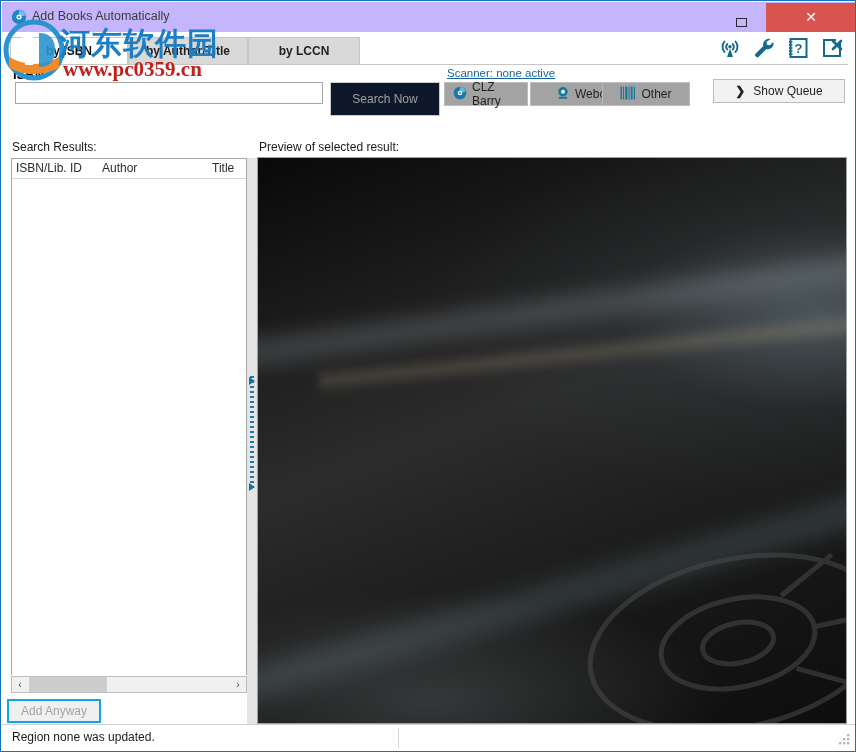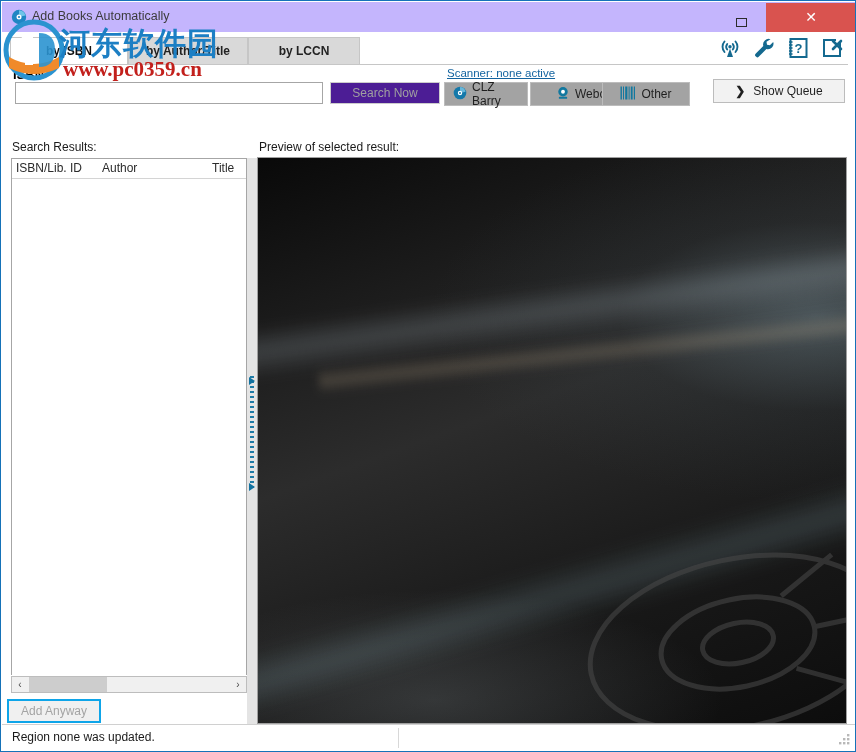--- a/index.html
+++ b/index.html
@@ -153,24 +153,24 @@
     border: 1px solid #a6a6a6;
     background: #ffffff;
     font-family: "Liberation Sans", sans-serif;
     font-size: 12px;
     padding: 0 4px;
     outline: none;
   }
   #search-now {
     position: absolute;
     left: 329px; top: 81px;
-    width: 110px; height: 22px;
+    width: 110px; height: 34px;
     box-sizing: border-box;
     border: 1px solid #cccccc;
-    background: #4c1d95;
+    background: #0f172a;
     color: #a0a0a0;
     font-family: "Liberation Sans", sans-serif;
     font-size: 12px;
     cursor: default;
   }
 
   #scanner-link {
     position: absolute;
     left: 446px; top: 66px;
     font-size: 11.5px;

